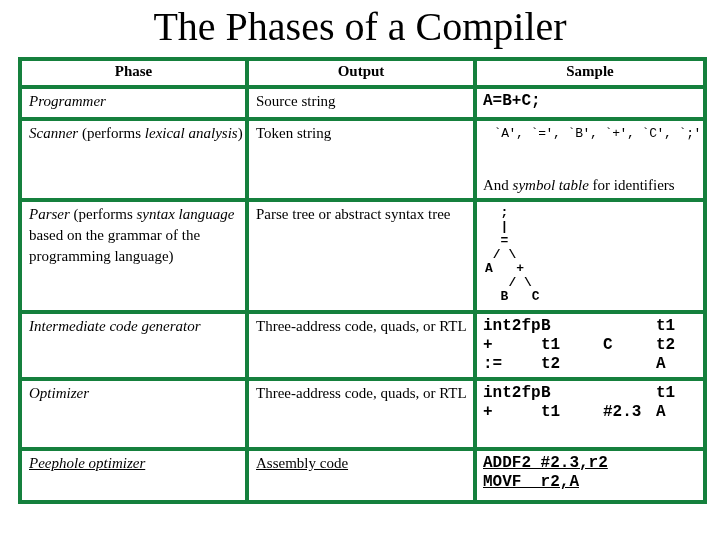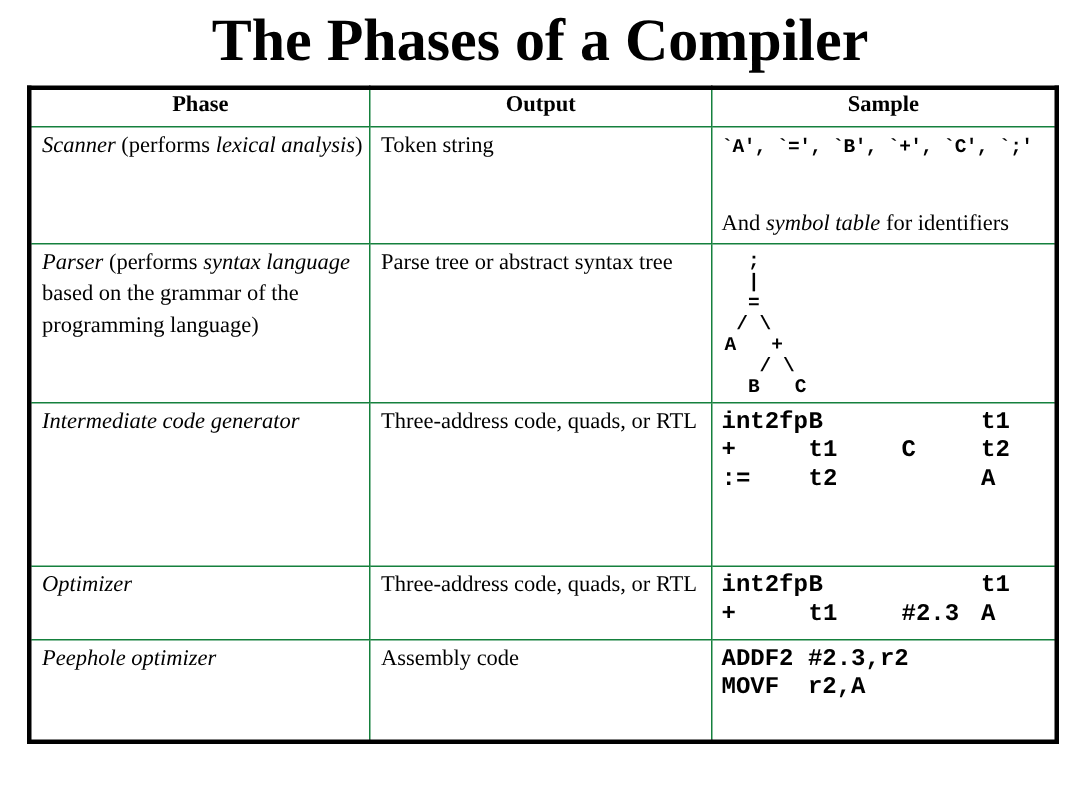--- a/index.html
+++ b/index.html
@@ -2,30 +2,30 @@
 <html><head>
 <meta charset="utf-8">
 <style>
   html,body{margin:0;padding:0;}
   body{
     width:720px;height:540px;overflow:hidden;
     background:#ffffff;color:#000000;
     font-family:"Liberation Serif",serif;
   }
   .title{
-    font-size:40px;font-weight:bold;line-height:48px;
+    font-size:40px;font-weight:normal;line-height:48px;
     text-align:center;margin:3px 0 6px 0;
   }
   table.phases{
     border-collapse:collapse;table-layout:fixed;
     margin-left:18px;width:685px;
     border:3px solid #000;
   }
   th,td{
-    border:1px solid #15803d;
+    border:4px solid #15803d;
     vertical-align:top;
     overflow:hidden;
   }
   th{
     font-size:15px;font-weight:bold;text-align:center;
     height:20px;padding:2px 4px;
   }
   td{padding:2px 2px 2px 7px;}
   td.phase,td.output{font-size:15px;line-height:21px;}
   td.sample{padding:3px 2px 3px 6px;}
@@ -40,22 +40,22 @@
   pre.code{
     font-family:"Liberation Mono","DejaVu Sans Mono",monospace;font-weight:bold;
     font-size:16px;line-height:19px;margin:0;white-space:pre;
   }
   pre.tree{
     font-family:"Liberation Mono","DejaVu Sans Mono",monospace;font-weight:bold;
     font-size:13px;line-height:14px;margin:1px 0 0 2px;white-space:pre;
   }
   .tokens{
     display:block;
-    font-family:"Liberation Mono","DejaVu Sans Mono",monospace;font-weight:bold;
-    font-size:13px;letter-spacing:-0.4px;white-space:nowrap;line-height:19px;
+    font-family:"Liberation Mono","DejaVu Sans Mono",monospace;font-weight:normal;
+    font-size:13px;letter-spacing:-0.4px;white-space:nowrap;line-height:19px;text-align:right;
   }
   .note{font-size:15px;line-height:20px;display:block;margin-top:32px;}
   .quads{
     display:grid;grid-template-columns:58px 62px 53px auto;
     font-family:"Liberation Mono","DejaVu Sans Mono",monospace;font-weight:bold;
     font-size:16px;line-height:19px;
   }
 </style>
 </head>
 <body>
@@ -70,20 +70,27 @@
   </colgroup>
   <thead>
     <tr>
       <th>Phase</th>
       <th>Output</th>
       <th>Sample</th>
     </tr>
   </thead>
   <tbody>
 
+    <tr>
+      <td class="phase"><i>Programmer</i><span></span><i></i><span></span></td>
+      <td class="output">Source string</td>
+      <td class="sample">
+          <pre class="code">A=B+C;</pre>
+        </td>
+    </tr>
 
     <tr>
       <td class="phase"><i>Scanner</i><span> (performs </span><i>lexical analysis</i><span>)</span></td>
       <td class="output">Token string</td>
       <td class="sample">
         <span class="tokens">`A', `=', `B', `+', `C', `;'</span>
         <span class="note"><span>And </span><i>symbol table</i><span> for identifiers</span></span>
       </td>
     </tr>
 

